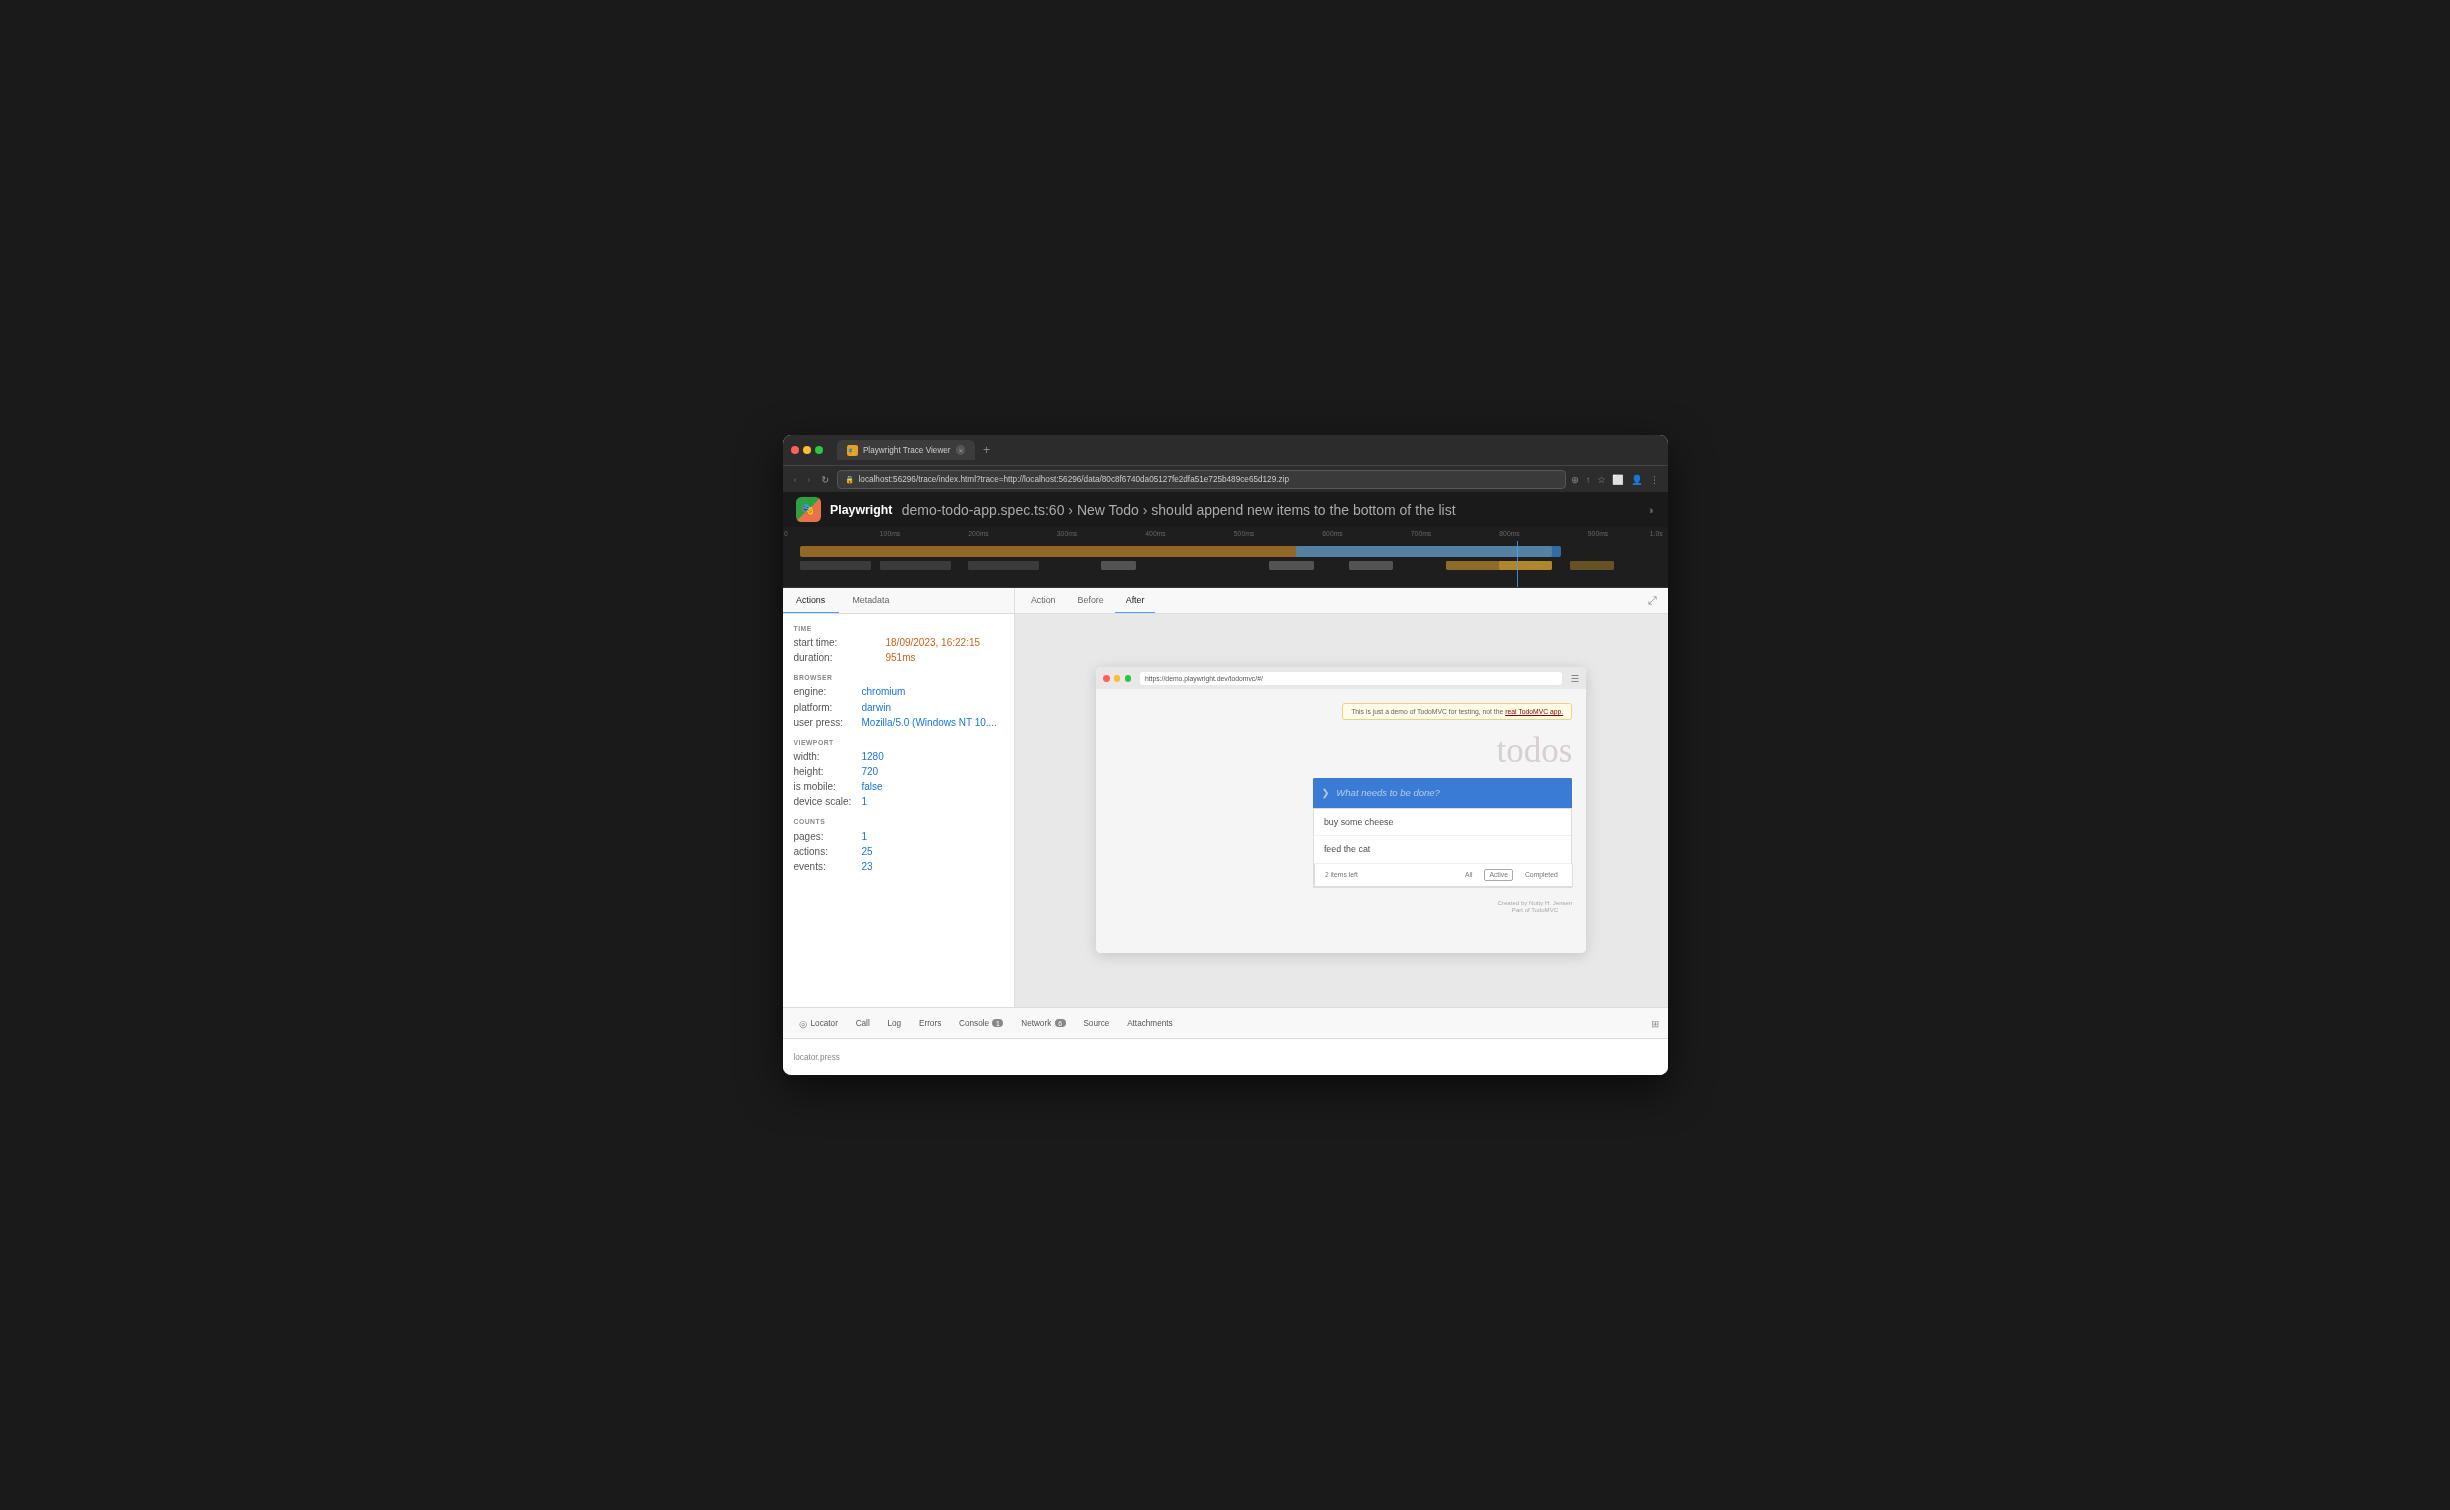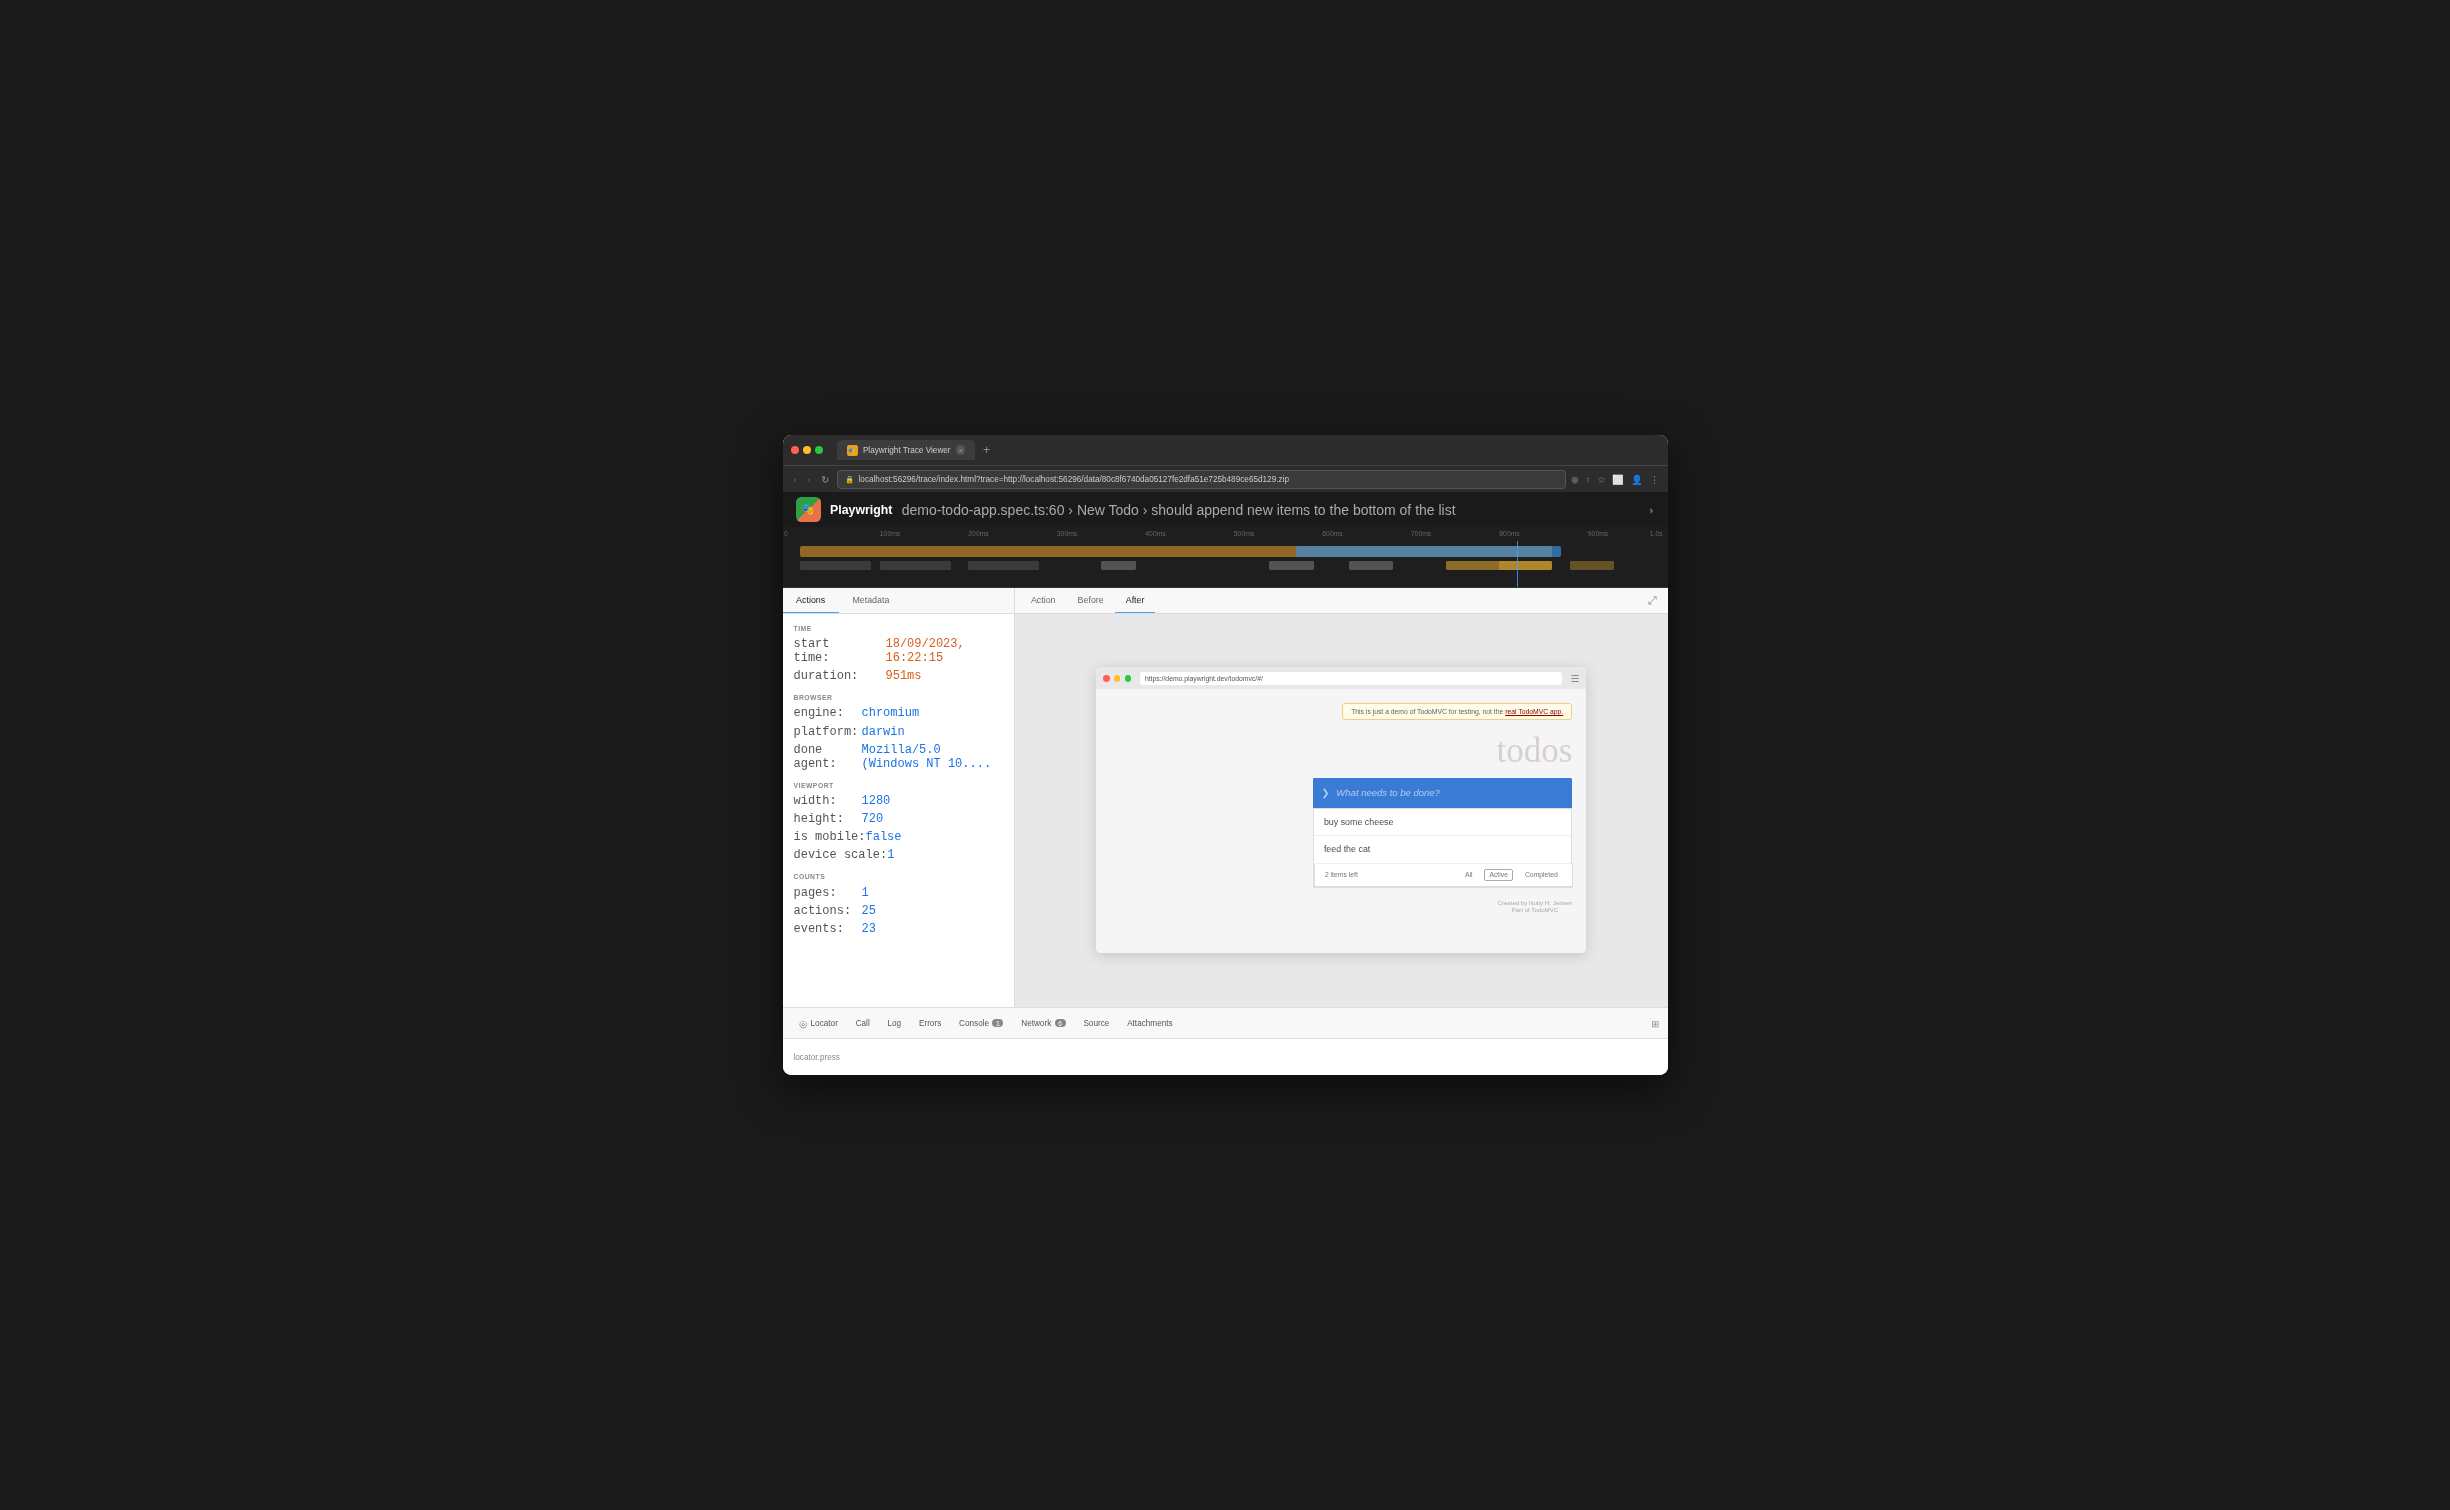--- a/index.html
+++ b/index.html
@@ -223,24 +223,23 @@
     .section-label {
       font-size: 6.8px;
       font-weight: 700;
       text-transform: uppercase;
       color: #888;
       letter-spacing: 0.5px;
       margin-bottom: 5.4px;
     }
     .info-row {
       display: flex;
-      font-size: 12px;
+      font-size: 10px;
       margin-bottom: 4.1px;
-      align-items: flex-end;
-      font-family: Liberation Mono, monospace;
+      align-items: flex-start;
     }
     .info-key {
       color: #555;
       min-width: 68px;
     }
     .info-val {
       color: #1a73e8;
     }
     .info-val.orange { color: #d4601a; margin-left: 24px; }
     
@@ -545,21 +544,21 @@
           <div class="section-label">BROWSER</div>
           <div class="info-row">
             <span class="info-key">engine:</span>
             <span class="info-val">chromium</span>
           </div>
           <div class="info-row">
             <span class="info-key">platform:</span>
             <span class="info-val">darwin</span>
           </div>
           <div class="info-row">
-            <span class="info-key">done agent:</span>
+            <span class="info-key">user press:</span>
             <span class="info-val">Mozilla/5.0 (Windows NT 10....</span>
           </div>
         </div>
 
         <div class="info-section">
           <div class="section-label">VIEWPORT</div>
           <div class="info-row">
             <span class="info-key">width:</span>
             <span class="info-val">1280</span>
           </div>

